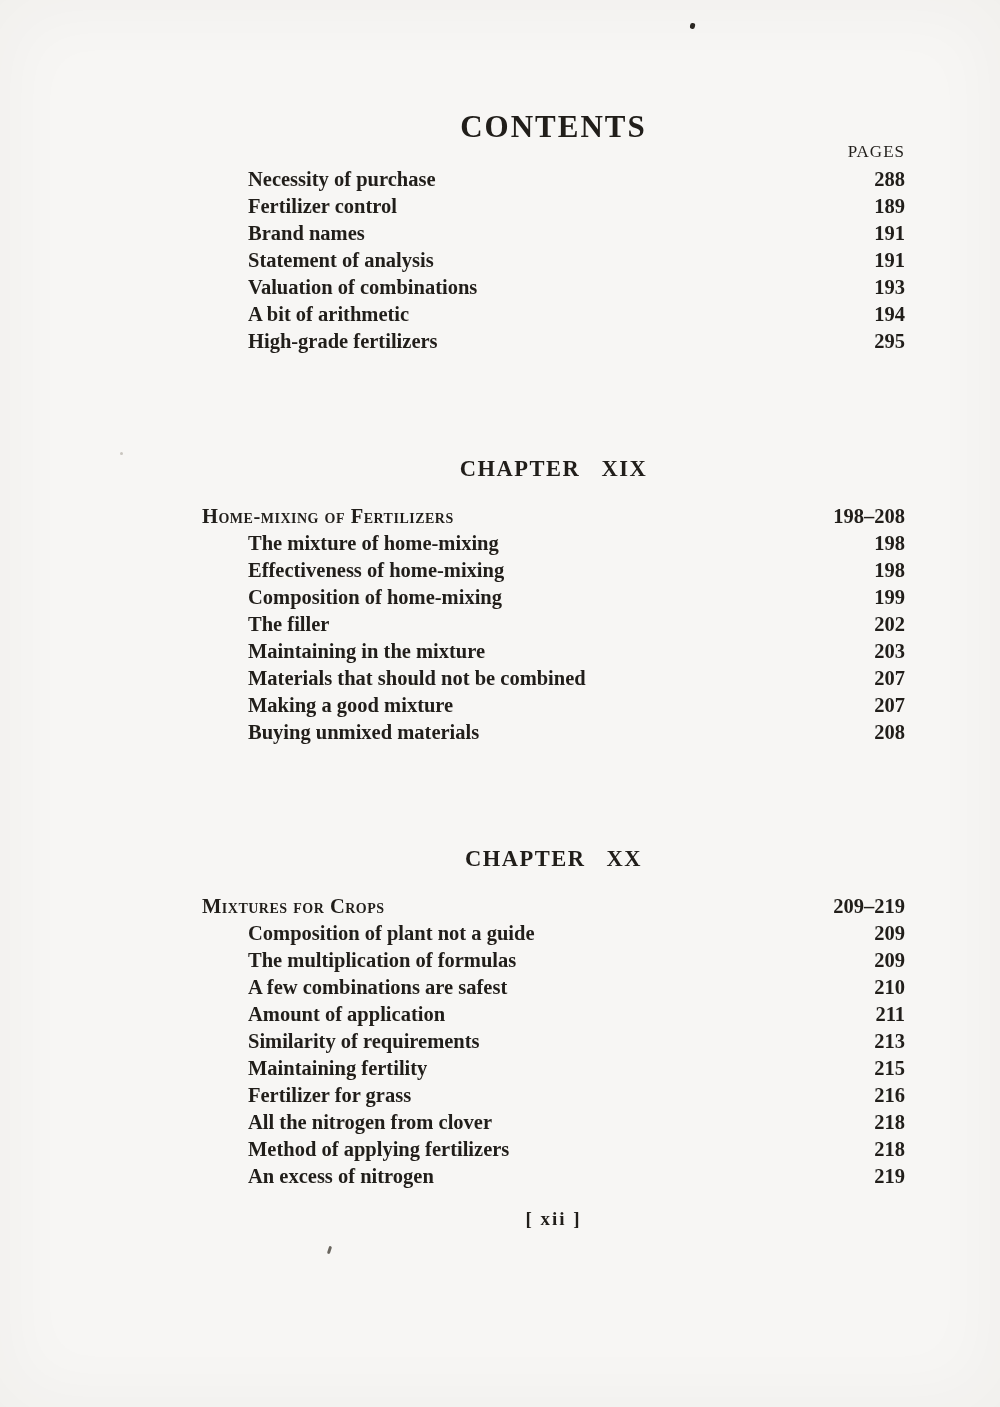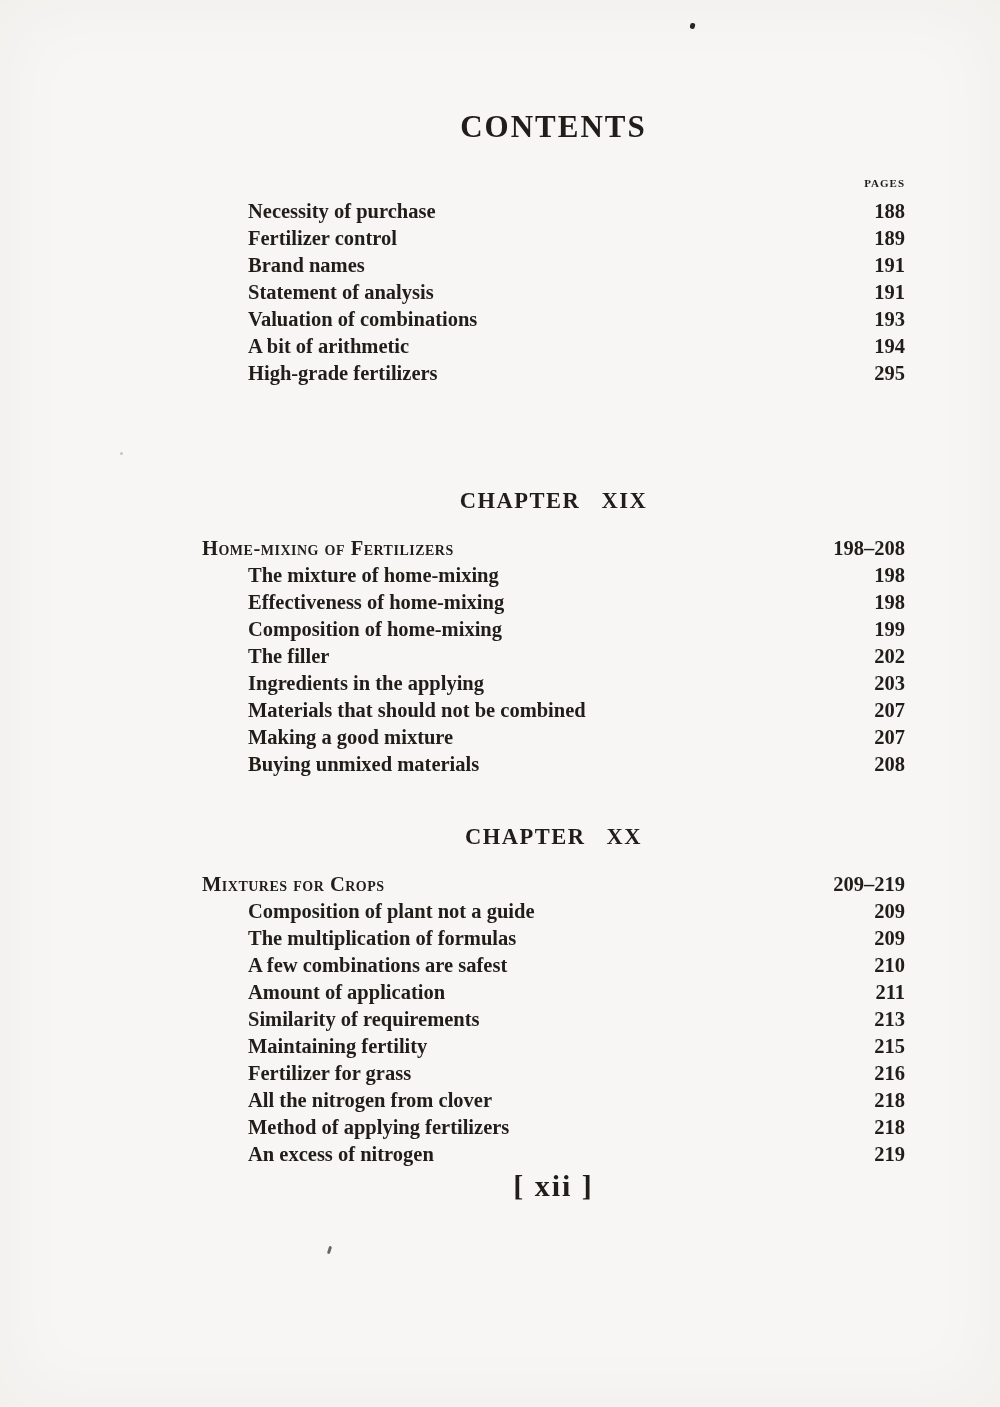--- a/index.html
+++ b/index.html
@@ -29,40 +29,39 @@
   }
   .page-title {
     margin-top: 110px;
     text-align: center;
     font-size: 31px;
     line-height: 34px;
     font-weight: bold;
     letter-spacing: 2px;
   }
   .pages-label {
-    margin-top: 32px;
     text-align: right;
-    font-size: 11px;
+    font-size: 17px;
     line-height: 15px;
-    font-weight: bold;
+    font-weight: normal;
     letter-spacing: 1px;
   }
   section.toc-section { display: block; }
   section.toc-section:nth-of-type(1) { margin-top: 7px; }
   .chapter-heading {
     text-align: center;
     font-size: 22.5px;
     line-height: 27px;
     font-weight: bold;
     letter-spacing: 1.5px;
     word-spacing: 14px;
     margin-top: 100px;
     margin-bottom: 21px;
   }
-  section.toc-section:nth-of-type(3) .chapter-heading { margin-top: 45px; }
+  section.toc-section:nth-of-type(3) .chapter-heading { margin-top: 99px; }
   .row {
     display: flex;
     align-items: center;
     line-height: 27px;
     font-size: 20.5px;
     font-weight: bold;
   }
   .row .label { white-space: nowrap; flex: 0 0 auto; }
   .row.sub .label { padding-left: 46px; }
   .row .leader {
@@ -79,23 +78,23 @@
     flex: 0 0 auto;
     min-width: 40px;
     text-align: right;
     white-space: nowrap;
   }
   .row.chapter .label {
     font-variant: small-caps;
     letter-spacing: 0.5px;
   }
   .footer {
-    margin-top: 4px;
+    margin-top: 15px;
     text-align: center;
-    font-size: 30px;
+    font-size: 19px;
     line-height: 27px;
     font-weight: bold;
     letter-spacing: 2px;
   }
   .speck {
     position: absolute;
     background: #2b2723;
   }
   .speck.s1 { left: 690px; top: 23px; width: 5px; height: 6px; border-radius: 45% 30% 50% 40%; transform: rotate(10deg); }
   .speck.s2 { left: 328px; top: 1246px; width: 3px; height: 8px; background: #6a665f; border-radius: 2px; transform: rotate(18deg); }
@@ -112,21 +111,21 @@
   <div class="content">
     <h1 class="page-title">CONTENTS</h1>
     <div class="pages-label">PAGES</div>
     <div>
   <section class="toc-section">
 
     <div>
   <div class="row sub">
     <span class="label">Necessity of purchase</span>
     <span class="leader"></span>
-    <span class="pagenum">188</span>
+    <span class="pagenum">288</span>
   </div>
 
   <div class="row sub">
     <span class="label">Fertilizer control</span>
     <span class="leader"></span>
     <span class="pagenum">189</span>
   </div>
 
   <div class="row sub">
     <span class="label">Brand names</span>
@@ -186,21 +185,21 @@
     <span class="pagenum">199</span>
   </div>
 
   <div class="row sub">
     <span class="label">The filler</span>
     <span class="leader"></span>
     <span class="pagenum">202</span>
   </div>
 
   <div class="row sub">
-    <span class="label">Ingredients in the applying</span>
+    <span class="label">Maintaining in the mixture</span>
     <span class="leader"></span>
     <span class="pagenum">203</span>
   </div>
 
   <div class="row sub">
     <span class="label">Materials that should not be combined</span>
     <span class="leader"></span>
     <span class="pagenum">207</span>
   </div>
 

